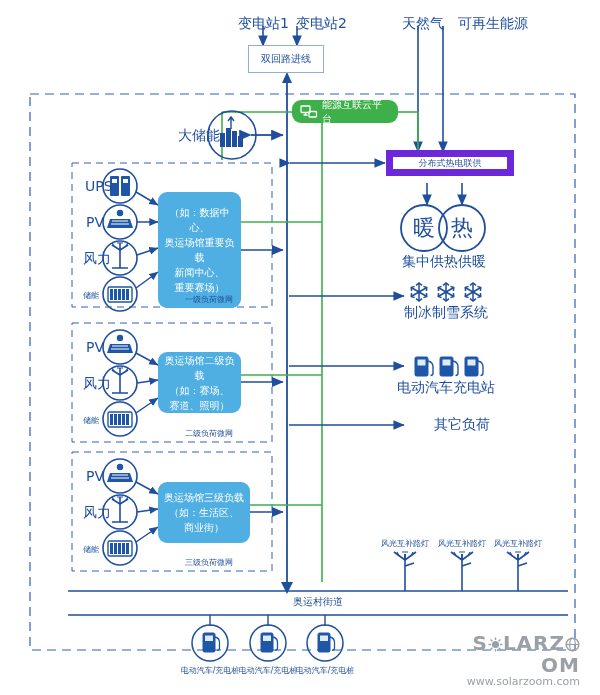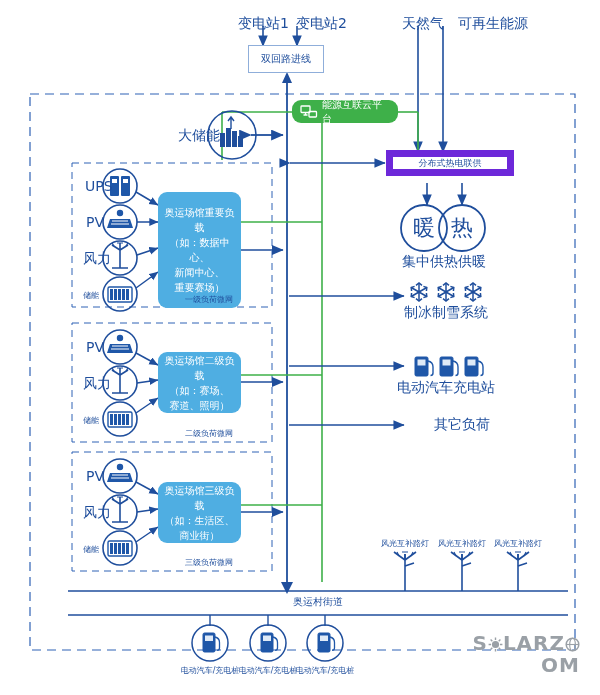--- a/index.html
+++ b/index.html
@@ -289,22 +289,22 @@
   <div class="lbl c" style="left:446px;top:307px;">制冰制雪系统</div>
   <div class="lbl c" style="left:446px;top:382px;">电动汽车充电站</div>
   <div class="lbl" style="left:414px;top:419px;margin-left:20px;">其它负荷</div>
 
   <div class="lbl" style="left:85px;top:181px;">UPS</div>
   <div class="lbl" style="left:86px;top:217px;">PV</div>
   <div class="lbl" style="left:83px;top:253px;">风力</div>
   <div class="lbl small" style="left:83px;top:290px;">储能</div>
   <div class="bluebox" style="left:158px;top:192px;width:83px;height:116px;">
     <div>
+      <div>（如：数据中心、</div>
       <div>奥运场馆重要负载</div>
-      <div>（如：数据中心、</div>
       <div>新闻中心、</div>
       <div>重要赛场）</div>
     </div>
   </div>
   <div class="lbl small" style="left:185px;top:294px;">一级负荷微网</div>
 
   <div class="lbl" style="left:86px;top:342px;">PV</div>
   <div class="lbl" style="left:83px;top:378px;">风力</div>
   <div class="lbl small" style="left:83px;top:415px;">储能</div>
   <div class="bluebox" style="left:158px;top:352px;width:83px;height:61px;">
@@ -312,21 +312,21 @@
       <div>奥运场馆二级负载</div>
       <div>（如：赛场、</div>
       <div>赛道、照明）</div>
     </div>
   </div>
   <div class="lbl small" style="left:185px;top:428px;">二级负荷微网</div>
 
   <div class="lbl" style="left:86px;top:471px;">PV</div>
   <div class="lbl" style="left:83px;top:507px;">风力</div>
   <div class="lbl small" style="left:83px;top:544px;">储能</div>
-  <div class="bluebox" style="left:158px;top:482px;width:83px;height:61px;">
+  <div class="bluebox" style="left:158px;top:482px;width:92px;height:61px;">
     <div>
       <div>奥运场馆三级负载</div>
       <div>（如：生活区、</div>
       <div>商业街）</div>
     </div>
   </div>
   <div class="lbl small" style="left:185px;top:557px;">三级负荷微网</div>
 
   <div class="lbl c" style="left:318px;top:596px;font-size:10px;">奥运村街道</div>
   <div class="lbl c small" style="left:405px;top:538px;">风光互补路灯</div>
@@ -342,15 +342,16 @@
             <circle cx="7.5" cy="7.5" r="3.6" fill="#9AA0A6"></circle>
             <g stroke="#9AA0A6" stroke-width="1.4">
               <path d="M7.5 0.6V3 M7.5 12V14.4 M0.6 7.5H3 M12 7.5H14.4 M2.6 2.6L4.3 4.3 M10.7 10.7L12.4 12.4 M12.4 2.6L10.7 4.3 M4.3 10.7L2.6 12.4"></path>
             </g>
           </svg></span><span>LARZ</span><span class="sunG"><svg width="15" height="15" viewBox="0 0 15 15">
             <circle cx="7.5" cy="7.5" r="6.3" fill="none" stroke="#9AA0A6" stroke-width="1.5"></circle>
             <ellipse cx="7.5" cy="7.5" rx="2.8" ry="6.3" fill="none" stroke="#9AA0A6" stroke-width="1.1"></ellipse>
             <path d="M1.4 7.5H13.6" stroke="#9AA0A6" stroke-width="1.1"></path>
           </svg></span><span>OM</span>
     </div>
+    <div class="t2">www.solarzoom.com</div>
   </div>
 
 </div>
 
 </body></html>

